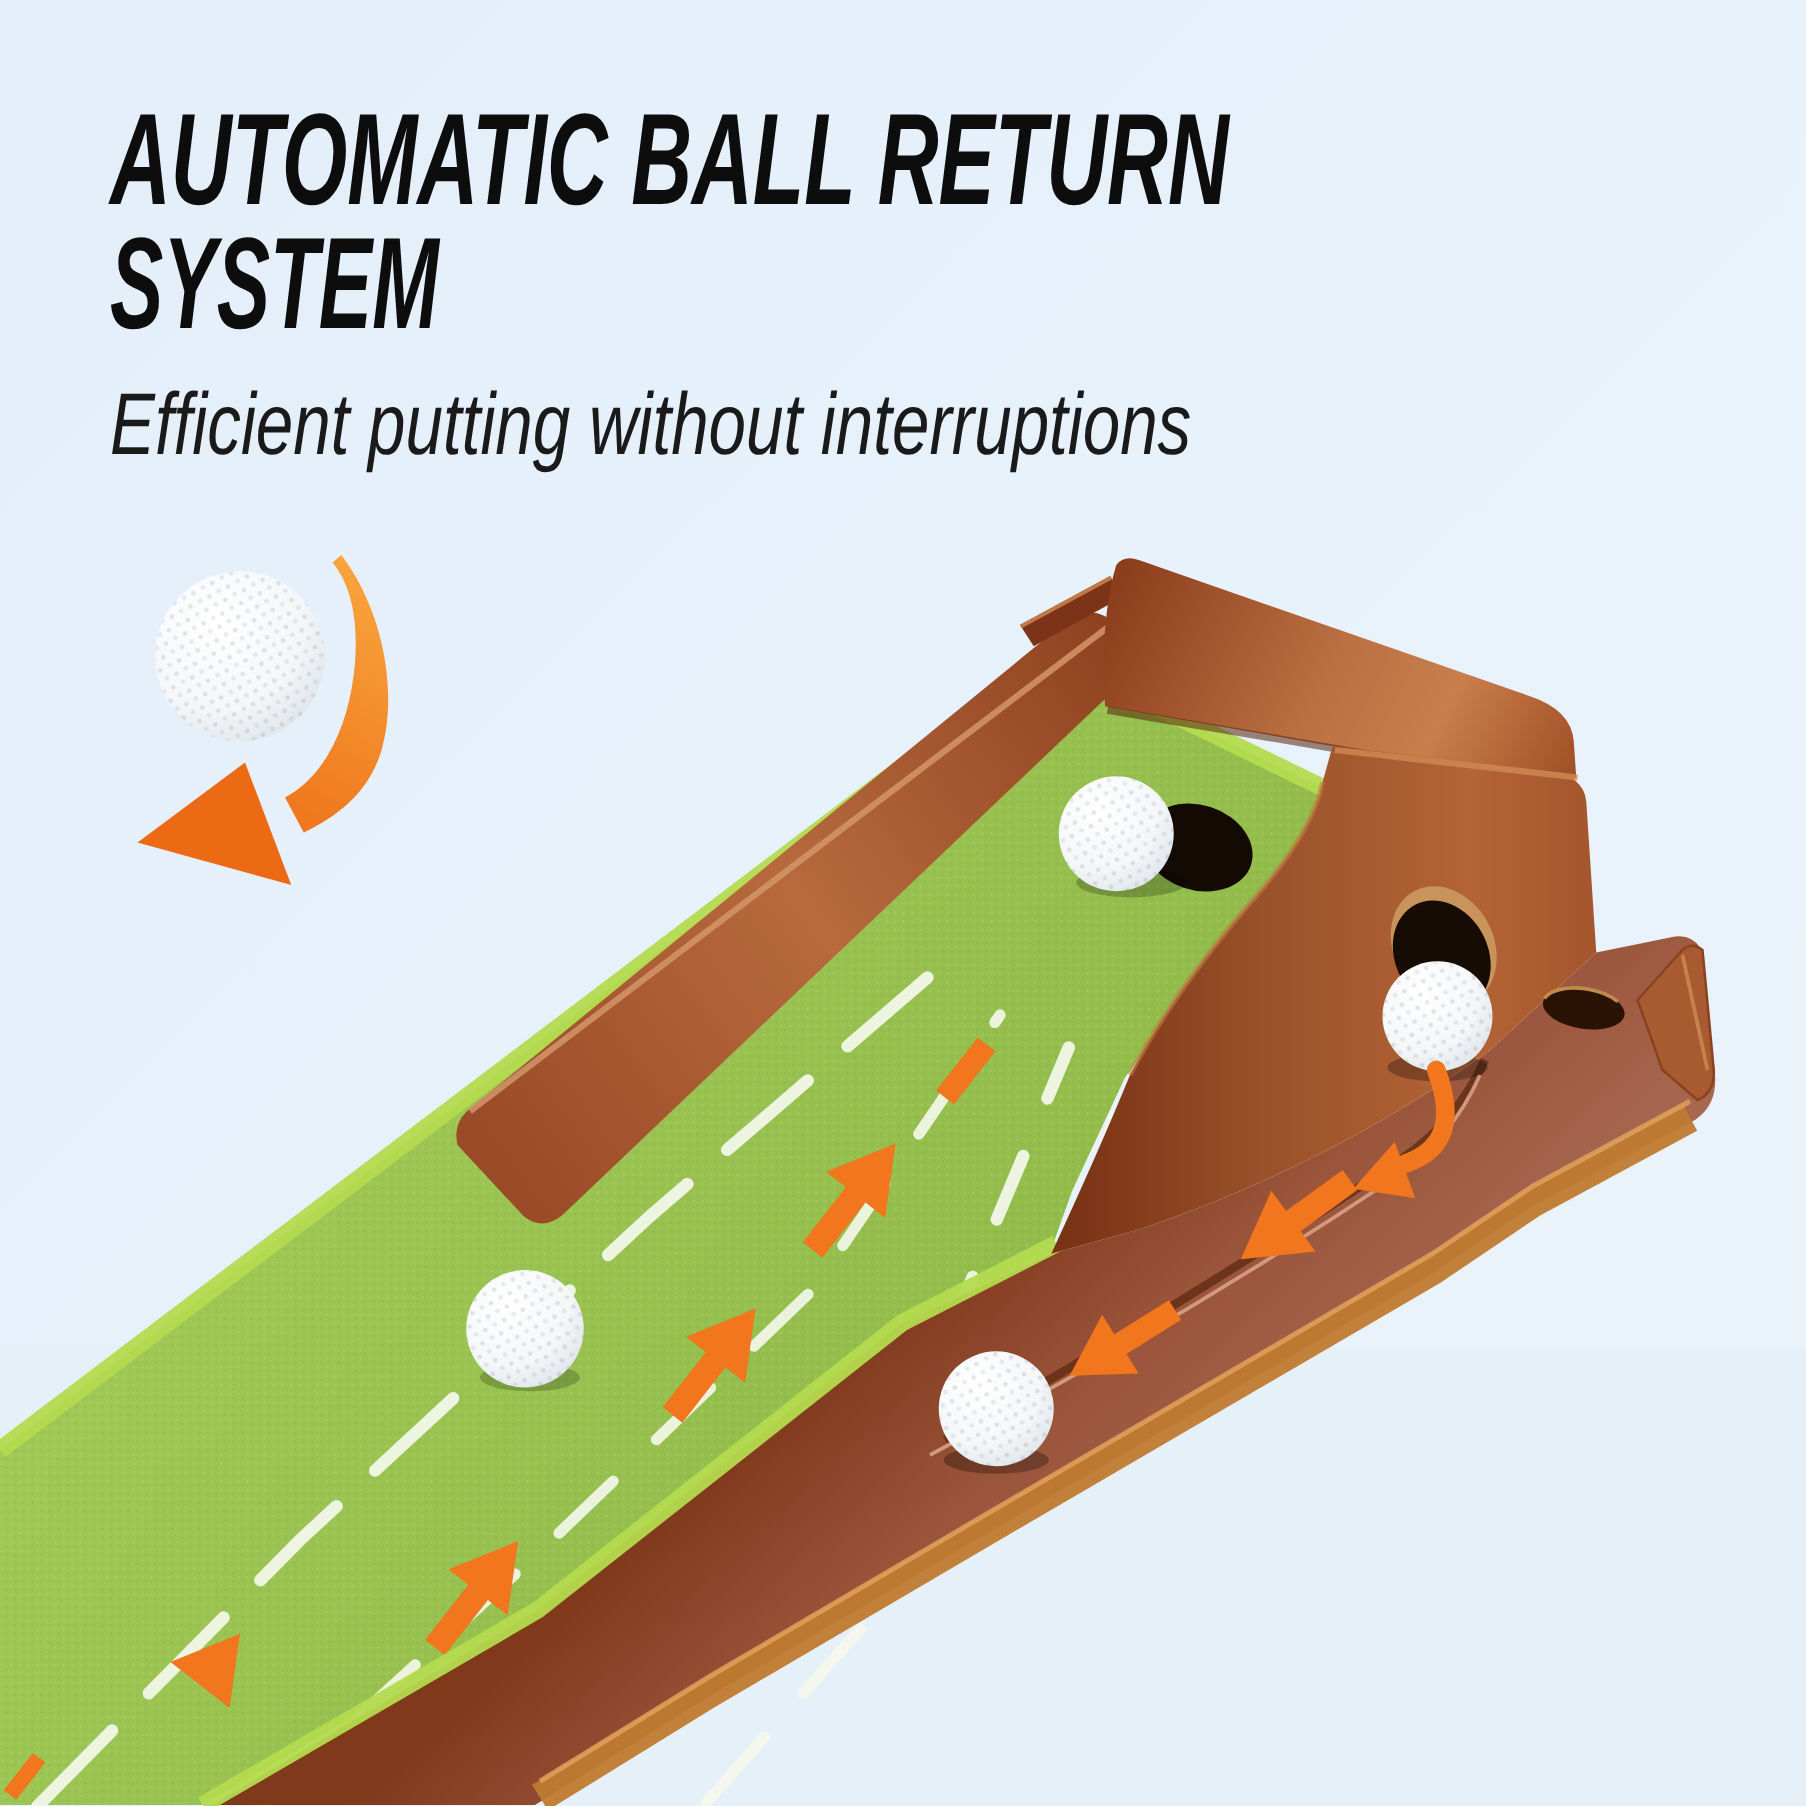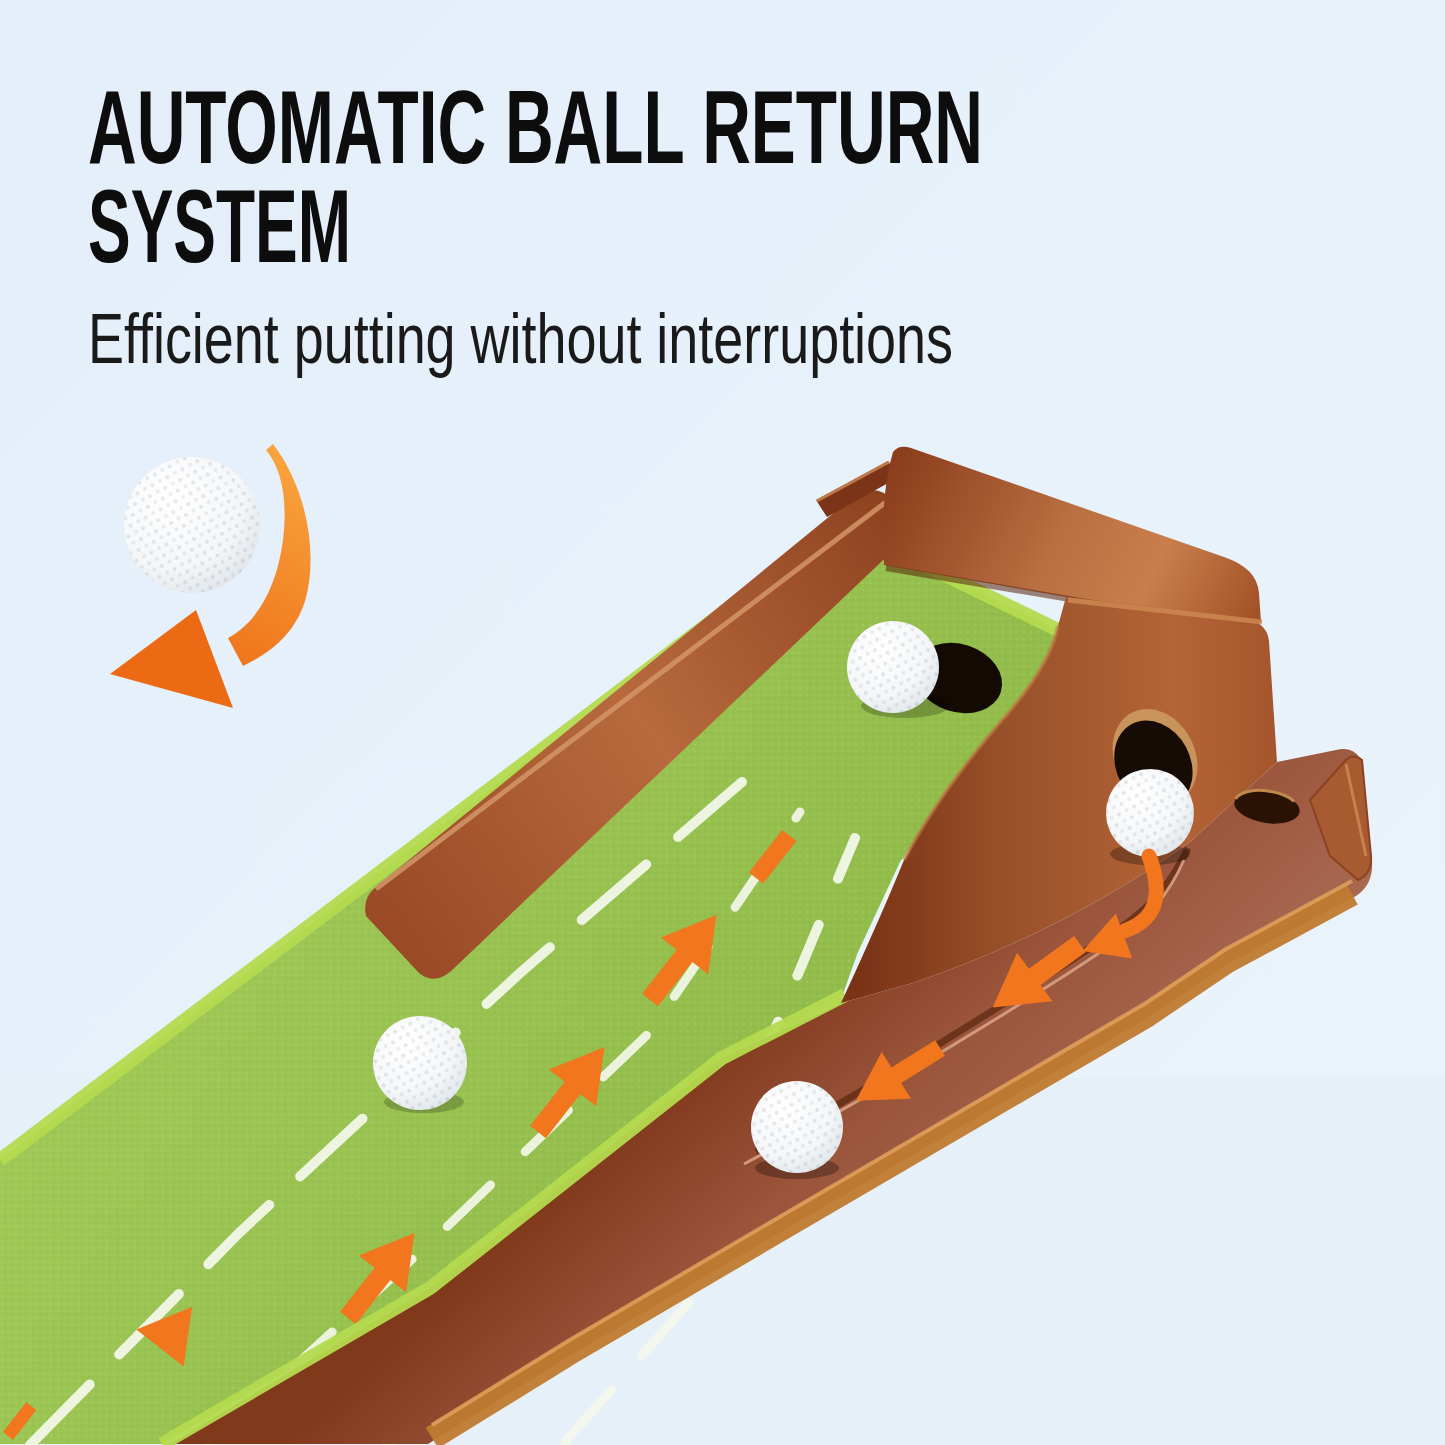--- a/index.html
+++ b/index.html
@@ -9,20 +9,21 @@
     height: 1445px;
     background: #e6f0f9;
     font-family: "Liberation Sans", "DejaVu Sans", sans-serif;
     overflow: hidden;
   }
   .stage {
     position: relative;
     width: 1445px;
     height: 1077px;
     background: linear-gradient(135deg, #e4eef9 0%, #e8f2fb 60%, #eaf3fa 100%);
+    font-style: italic;
   }
   svg { display: block; }
   text { user-select: none; }
 </style>
 </head>
 <body>
 
 <div class="stage">
   <svg width="1445" height="1445" viewBox="0 0 1445 1445" role="img" aria-label="Wooden golf putting mat with automatic ball return: balls are putted up the green turf ramp into the hole and roll back along a side wood channel, shown with orange direction arrows">
     <defs>

